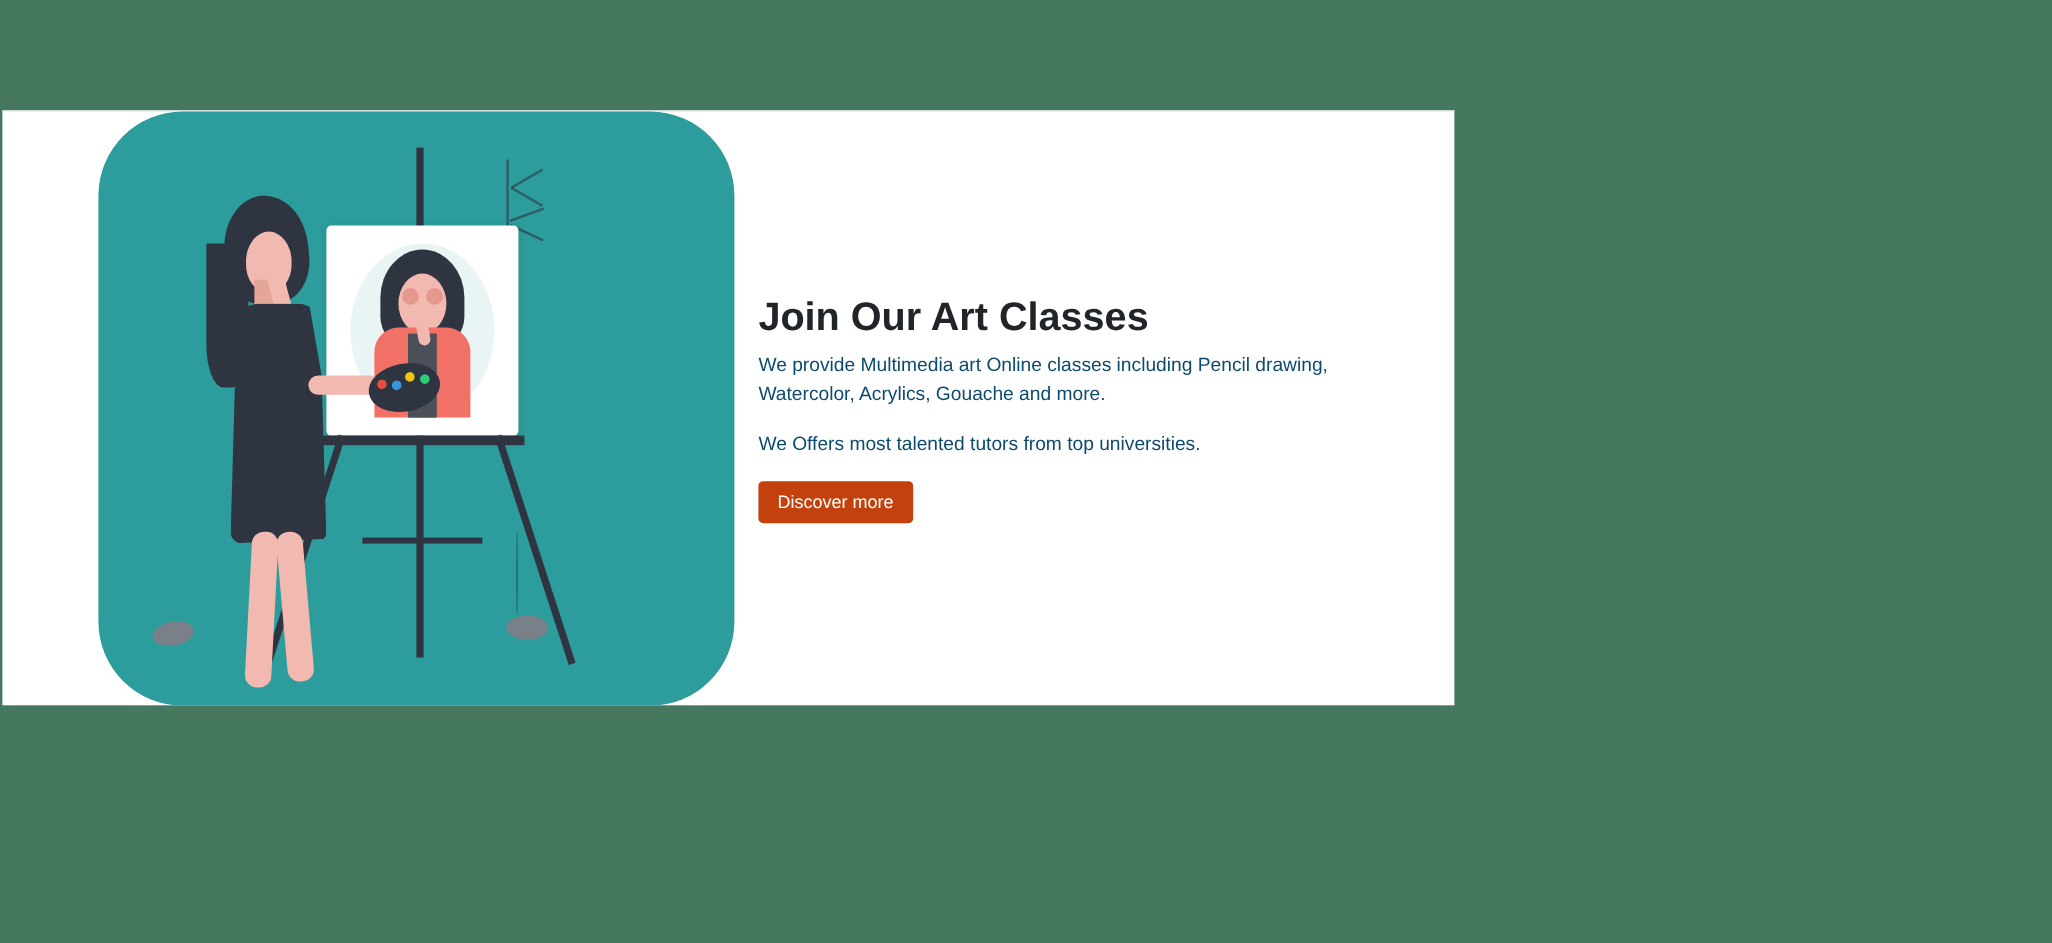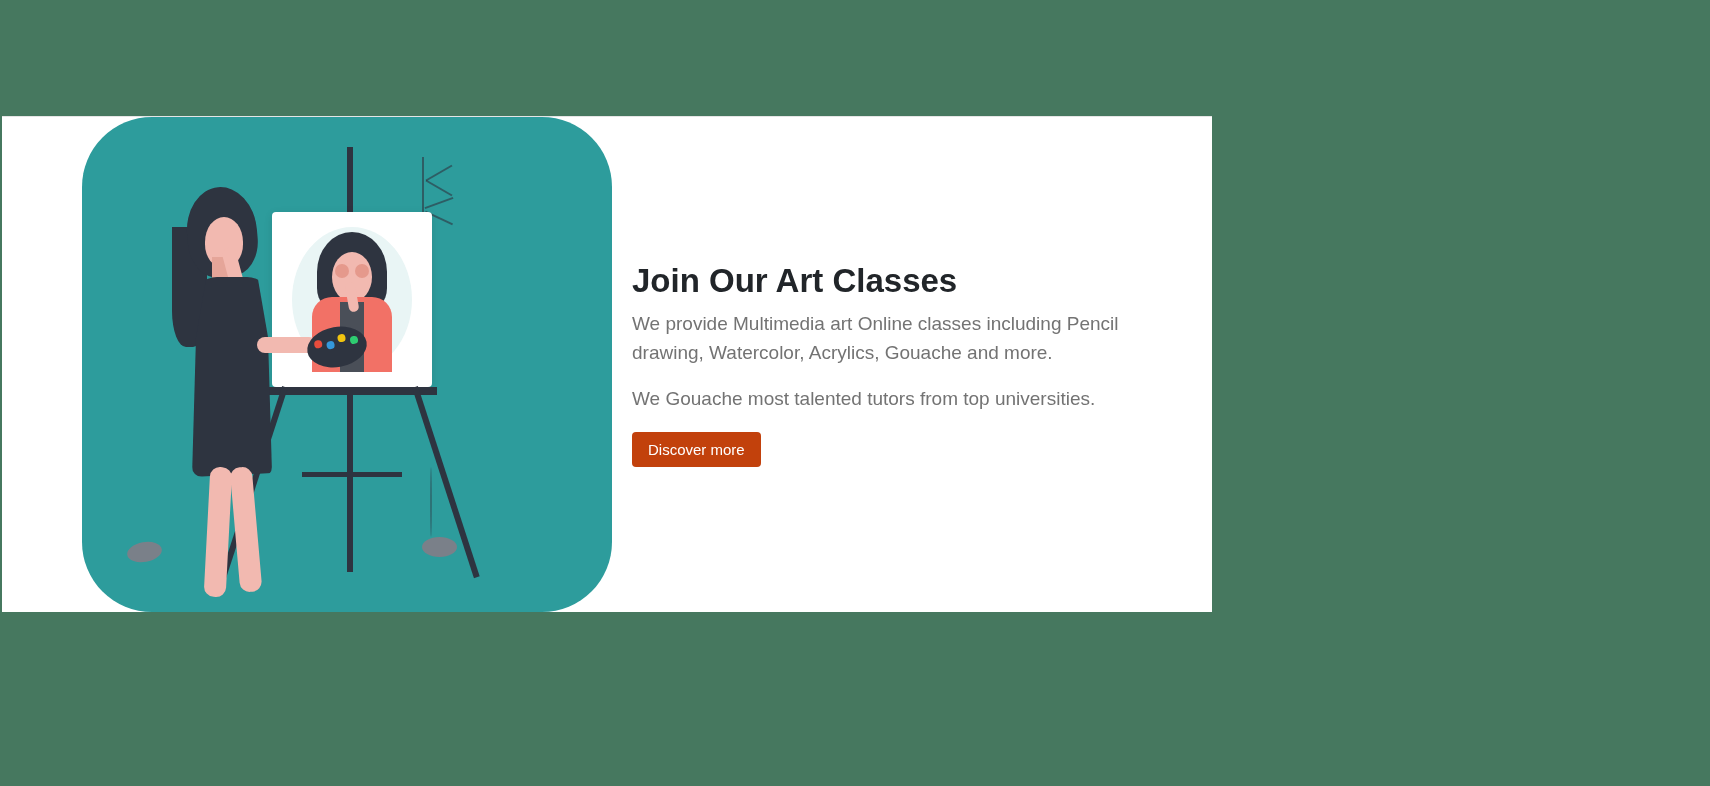--- a/index.html
+++ b/index.html
@@ -9,21 +9,21 @@
     }
     
     body {
       font-family: 'Segoe UI', Tahoma, Geneva, Verdana, sans-serif;
       background: #46785f;
     }
     
     .page-wrapper {
       width: 1210px;
       margin-left: 2px;
-      margin-top: 116px;
+      margin-top: 92px;
       background: #ffffff;
       border-top: 1px solid #e5e5e5;
     }
     
     .content-section {
       display: flex;
       align-items: center;
       padding: 0;
       gap: 20px;
     }
@@ -397,22 +397,22 @@
     }
     
     .section-heading {
       font-size: 33px;
       font-weight: 700;
       color: #212529;
       margin-bottom: 10px;
     }
     
     .section-description {
-      font-size: 19px;
-      color: #737373;
+      font-size: 16px;
+      color: #0c4a6e;
       line-height: 1.5;
       margin-bottom: 18px;
     }
     
     .cta-button {
       display: inline-block;
       background: #c2410c;
       color: #ffffff;
       border: none;
       padding: 9px 16px;
@@ -474,18 +474,18 @@
 
         <div class="rock-left"></div>
         <div class="rock-right"></div>
         <div class="smoke"></div>
       </div>
     </div>
 
     <div class="text-content">
       <h2 class="section-heading">Join Our Art Classes</h2>
       <p class="section-description">We provide Multimedia art Online classes including Pencil drawing, Watercolor, Acrylics, Gouache and more.</p>
-      <p class="section-description">We Gouache most talented tutors from top universities.</p>
+      <p class="section-description">We Offers most talented tutors from top universities.</p>
       <button class="cta-button">Discover more</button>
     </div>
 
   </div>
 </div>
 
 </body></html>

